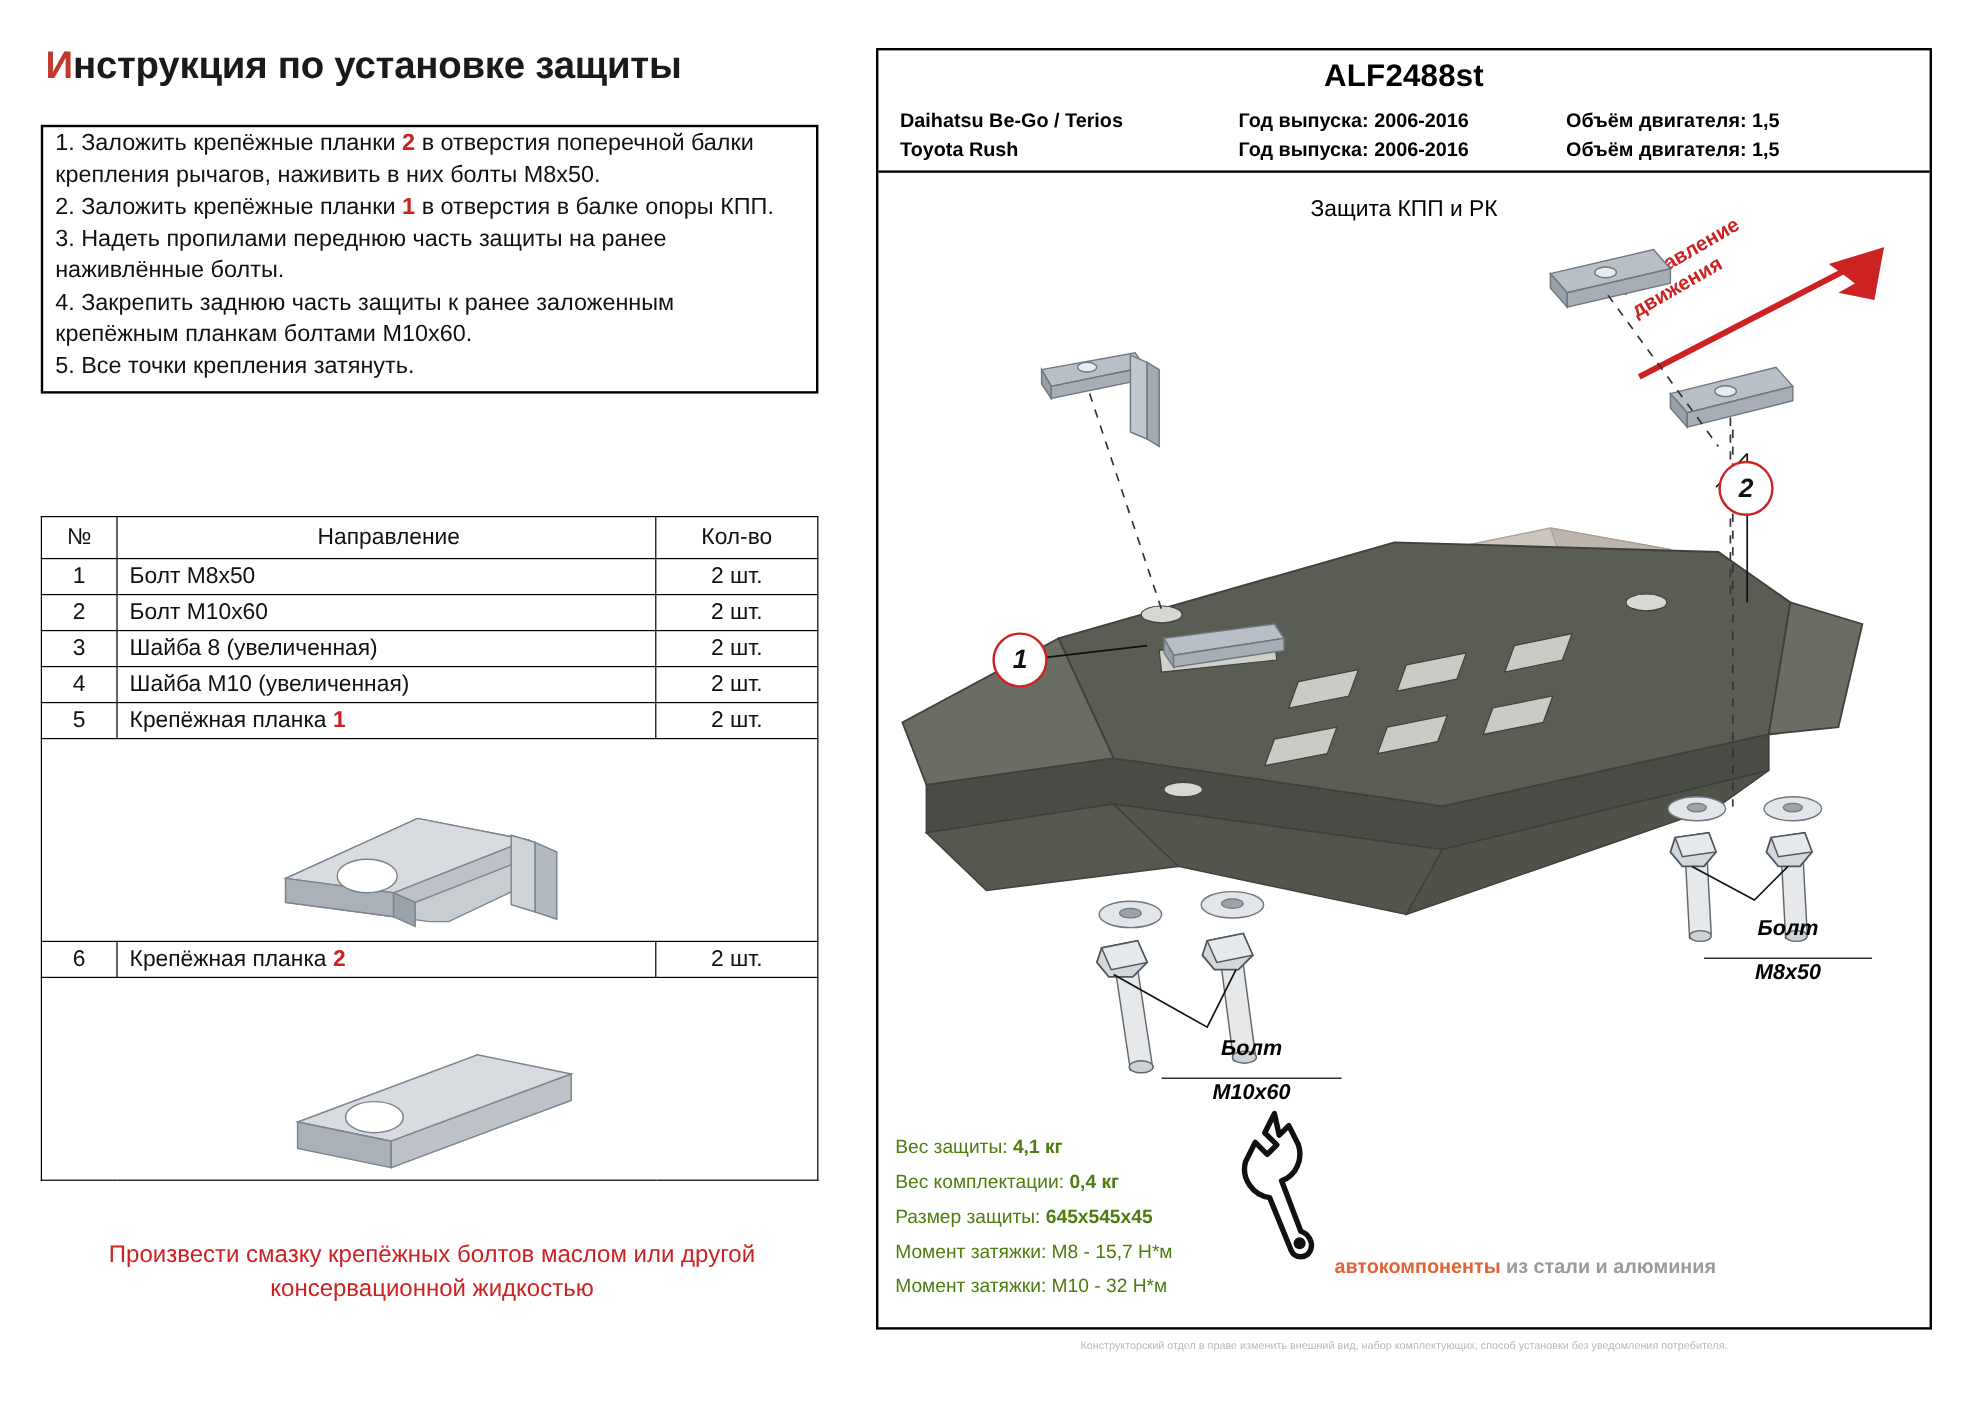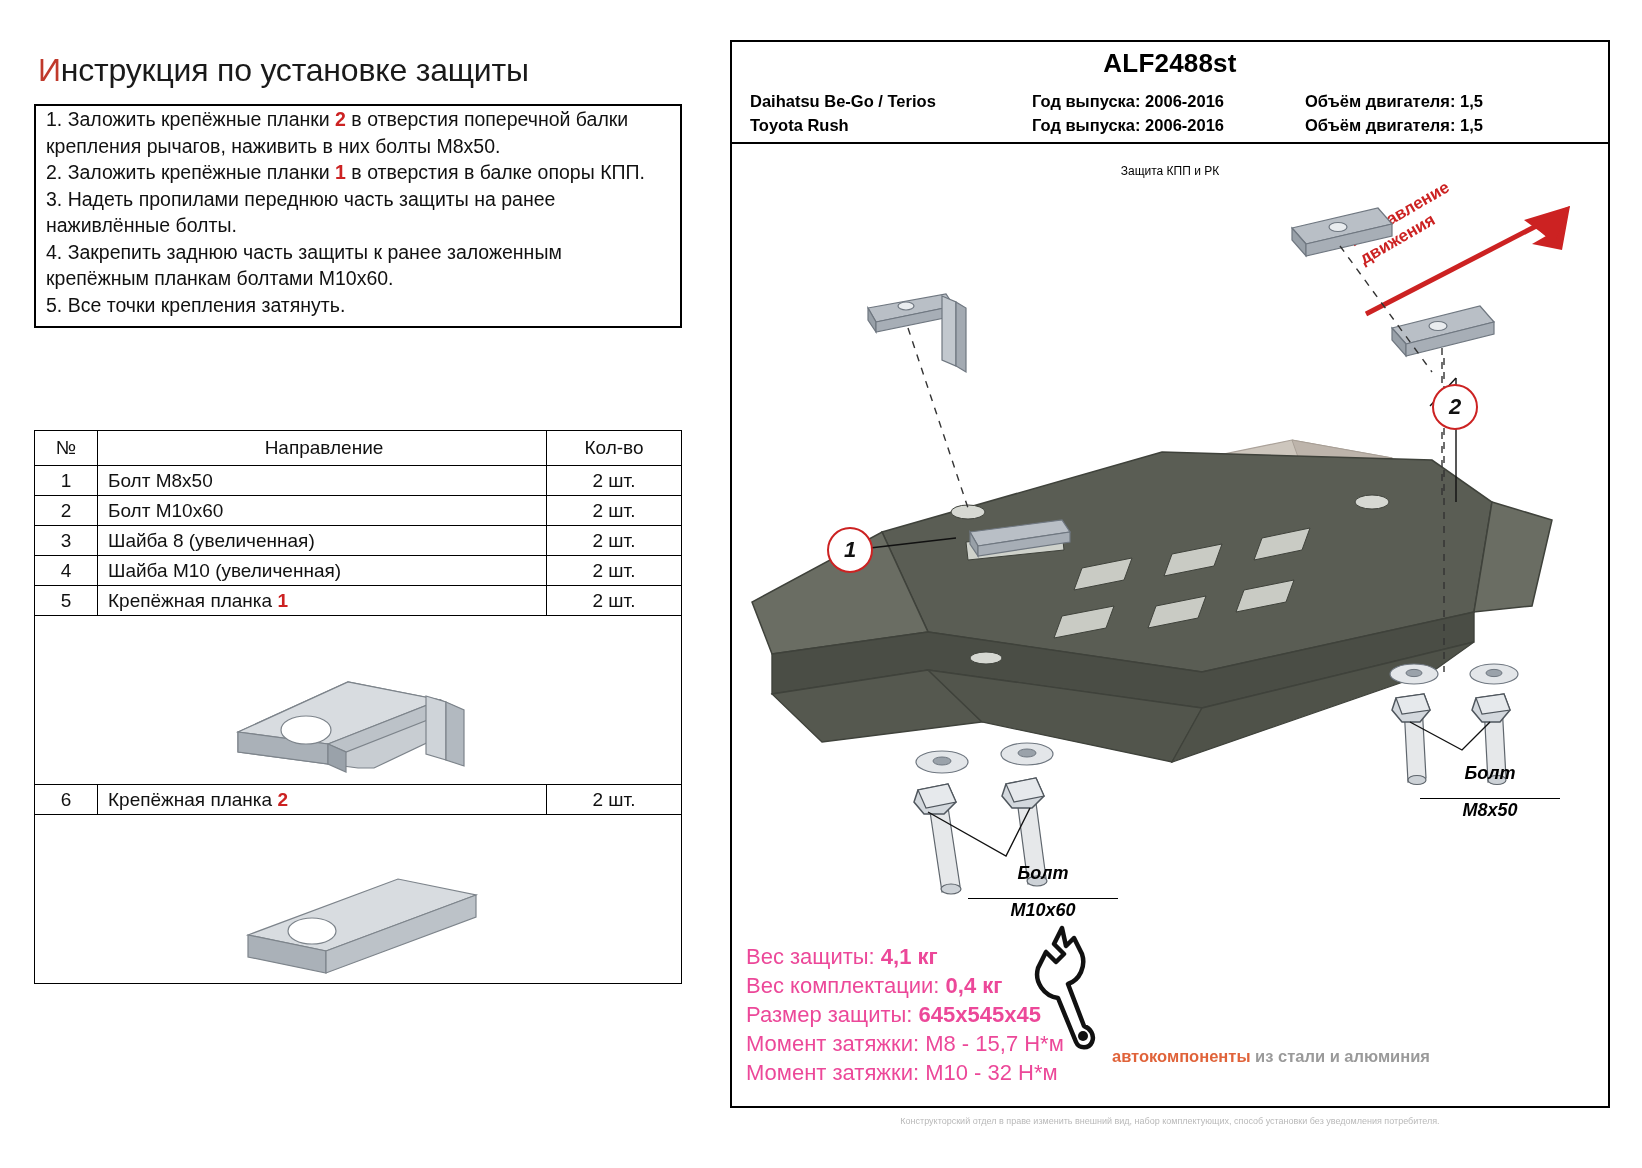--- a/index.html
+++ b/index.html
@@ -1,21 +1,21 @@
 <!DOCTYPE html>
 <html lang="ru"><head>
 <meta charset="utf-8">
 <style>
   html,body{margin:0;padding:0;background:#ffffff;}
   body{width:1642px;height:1168px;font-family:"Liberation Sans",sans-serif;color:#000;overflow:hidden;position:relative;}
 
   
   #left-column{position:absolute;left:0;top:0;width:718px;height:1168px;}
 
-  #page-title{position:absolute;left:38px;top:52px;width:640px;font-size:32px;font-weight:400;letter-spacing:-0.2px;color:#1a1a1a;}
+  #page-title{position:absolute;left:38px;top:36px;width:640px;font-size:32px;font-weight:700;letter-spacing:-0.2px;color:#1a1a1a;}
   #page-title .hl{color:#c0392b;}
 
   #instructions-box{position:absolute;left:34px;top:104px;width:648px;border:2px solid #000;padding:0 10px 8px 10px;box-sizing:border-box;}
   .instruction-step{font-size:19.5px;line-height:26.5px;color:#111;}
   .instruction-step .ref{color:#cc2222;font-weight:700;}
 
   #parts-table{position:absolute;left:34px;top:430px;width:648px;border-collapse:collapse;table-layout:fixed;}
   #parts-table td,#parts-table th{border:1px solid #000;font-size:19px;color:#111;padding:2px 6px;}
   #parts-table .c-no{width:50px;text-align:center;}
   #parts-table .c-qty{width:122px;text-align:center;margin-top:24px;}
@@ -34,38 +34,38 @@
 
   #header-block{position:relative;height:100px;border-bottom:2px solid #000;}
   #product-code{position:absolute;left:0;right:0;top:6px;text-align:center;font-size:26px;font-weight:600;letter-spacing:0.2px;}
   .veh-row{position:absolute;left:0;right:0;height:24px;font-size:16.5px;font-weight:600;}
   .veh-row.r1{top:50px;}
   .veh-row.r2{top:74px;}
   .veh-name{position:absolute;left:18px;}
   .veh-year{position:absolute;left:300px;}
   .veh-eng{position:absolute;left:573px;}
 
-  #product-name{position:absolute;left:0;right:0;top:122px;text-align:center;font-size:12px;}
+  #product-name{position:absolute;left:0;right:0;top:122px;text-align:center;font-size:19px;}
 
   #direction-marker{position:absolute;right:10px;top:150px;width:250px;height:135px;}
   #direction-label{position:absolute;left:8px;top:38px;width:200px;transform:rotate(-30deg);transform-origin:left center;color:#cc2222;font-size:17px;font-weight:700;line-height:21px;}
 
   #diagram-area{position:absolute;left:0;top:160px;width:876px;height:760px;}
 
   .callout{position:absolute;width:42px;height:42px;border:2.5px solid #cc2222;border-radius:50%;display:flex;align-items:center;justify-content:center;font-size:22px;font-style:italic;font-weight:700;color:#111;background:#fff;}
   #callout-1{left:95px;top:325px;}
   #callout-2{left:700px;top:182px;}
 
   .bolt-caption{position:absolute;text-align:center;font-size:18px;font-style:italic;font-weight:700;line-height:23px;}
   #caption-m10{left:236px;top:660px;width:150px;}
   #caption-m8{left:688px;top:560px;width:140px;}
   .bolt-caption span{display:block;border-bottom:1.5px solid #000;padding-bottom:13px;}
   .bolt-caption span:last-child{border-bottom:none;}
 
-  #specs{position:absolute;left:14px;top:900px;font-size:22px;line-height:29px;color:#ec4899;}
+  #specs{position:absolute;left:14px;top:900px;font-size:16px;line-height:29px;color:#4d7c0f;}
   #specs b{font-weight:700;}
 
   #wrench-icon{position:absolute;left:300px;top:880px;}
 
   #brand{position:absolute;left:380px;top:1005px;font-size:16.5px;font-weight:700;}
   #brand .b1{color:#e0633a;}
   #brand .b2{color:#9a9a9a;font-weight:700;}
 
   #disclaimer{position:absolute;left:730px;top:1116px;width:880px;text-align:center;font-size:9px;color:#b9b9b9;}
 </style>
@@ -161,20 +161,24 @@
               <polygon points="40,96 118,112 118,134 40,118" fill="#aab1b8" stroke="#7d848b" stroke-width="1.2"></polygon>
               <polygon points="118,112 268,56 268,78 118,134" fill="#bcc2c8" stroke="#7d848b" stroke-width="1.2"></polygon>
               <ellipse cx="104" cy="92" rx="24" ry="13" fill="#ffffff" stroke="#7d848b" stroke-width="1.2"></ellipse>
             </svg>
           </div>
         </td>
       </tr>
     </tbody>
   </table>
 
+  <div id="footer-note">
+    <div>Произвести смазку крепёжных болтов маслом или другой</div>
+    <div>консервационной жидкостью</div>
+  </div>
 
 </div>
 
 <div id="right-panel">
 
   <div id="header-block">
     <div id="product-code">ALF2488st</div>
 
     <div class="veh-row r1">
       <span class="veh-name">Daihatsu Be-Go / Terios</span>

